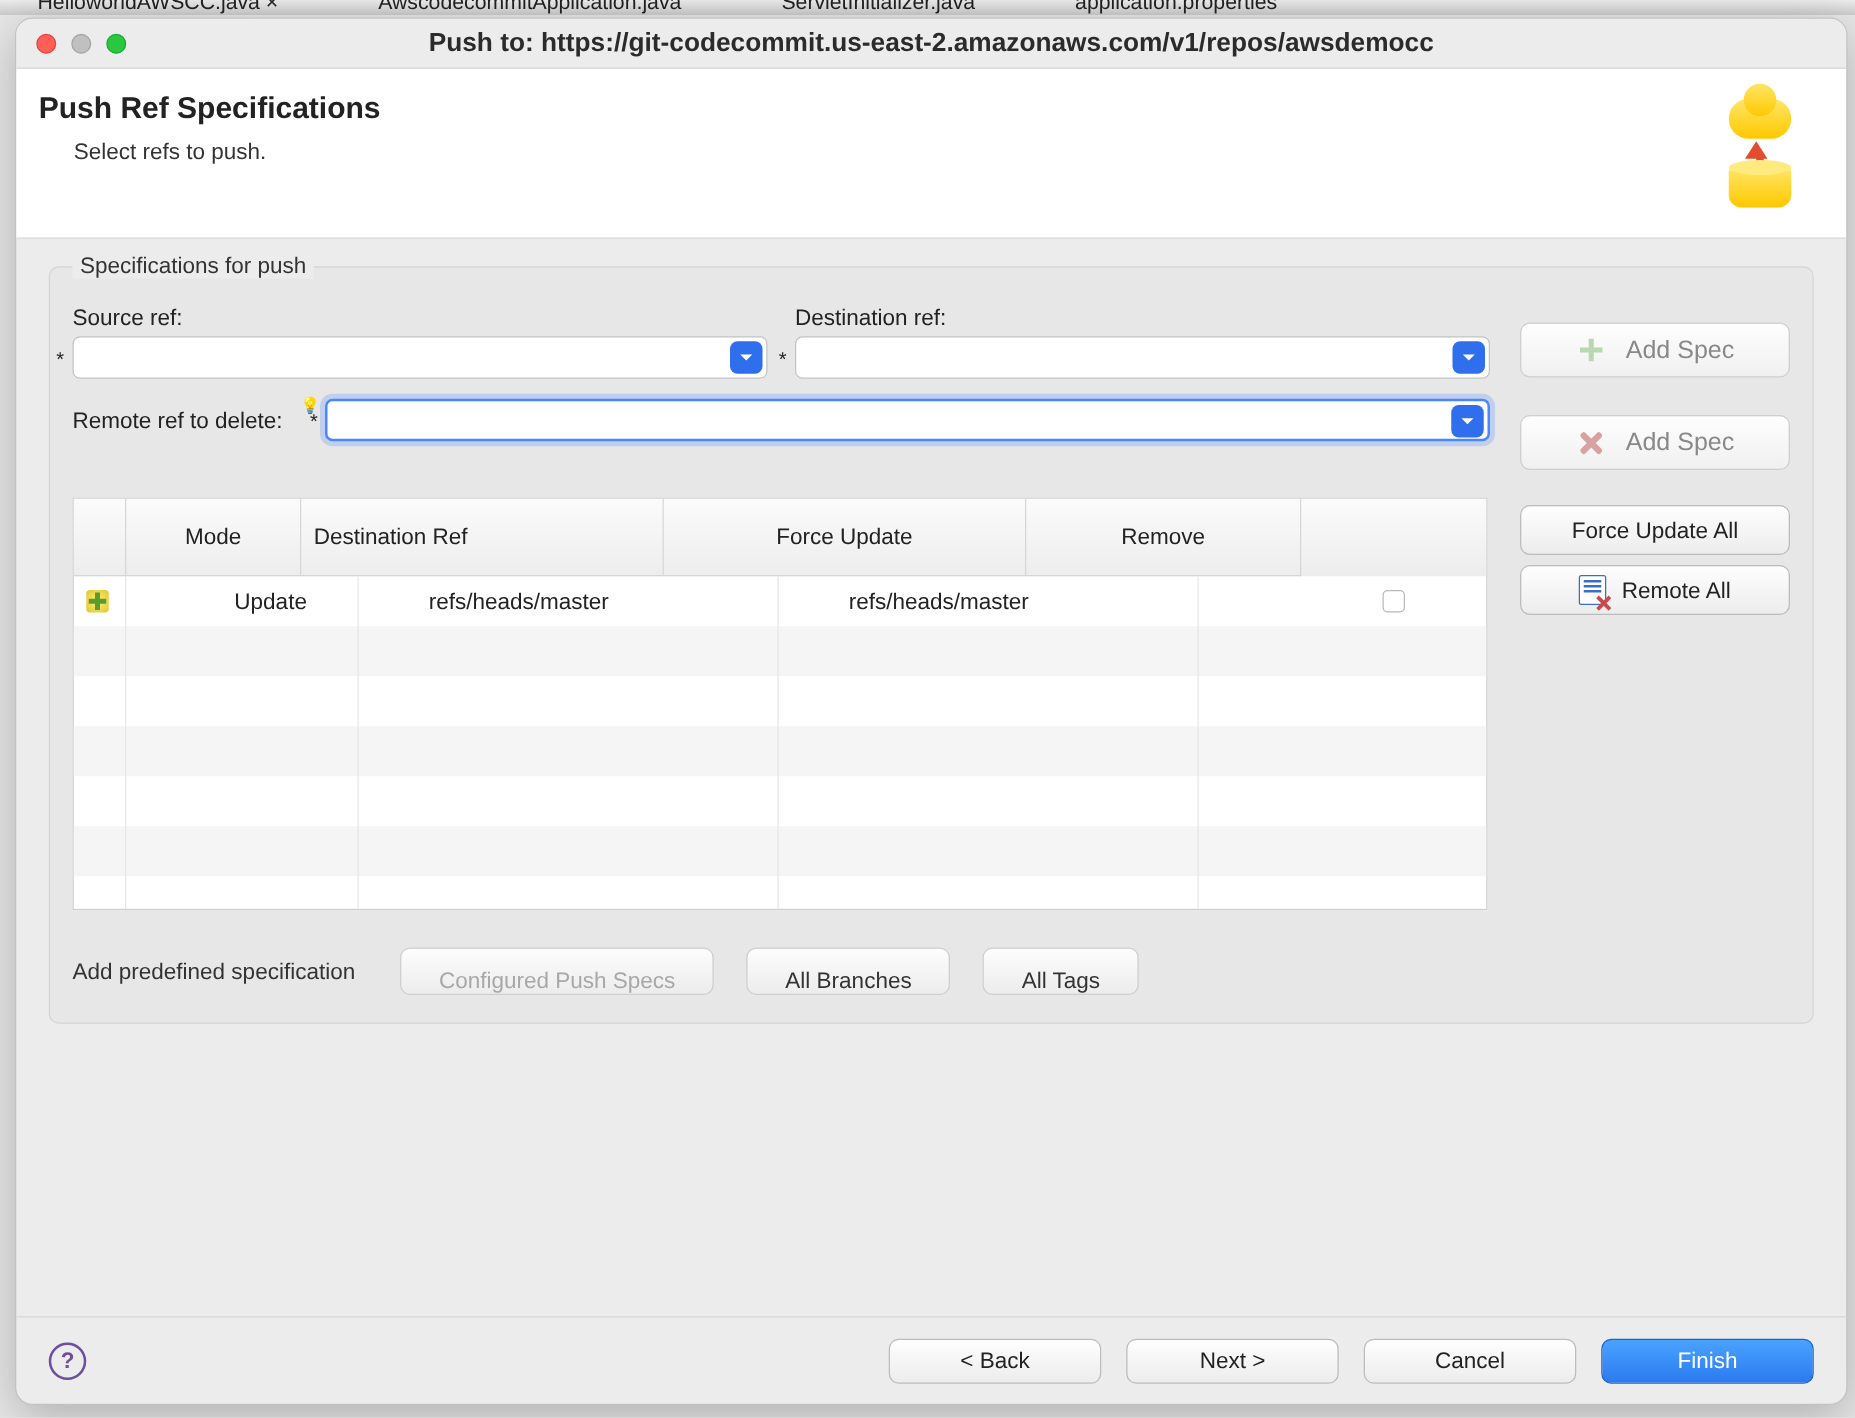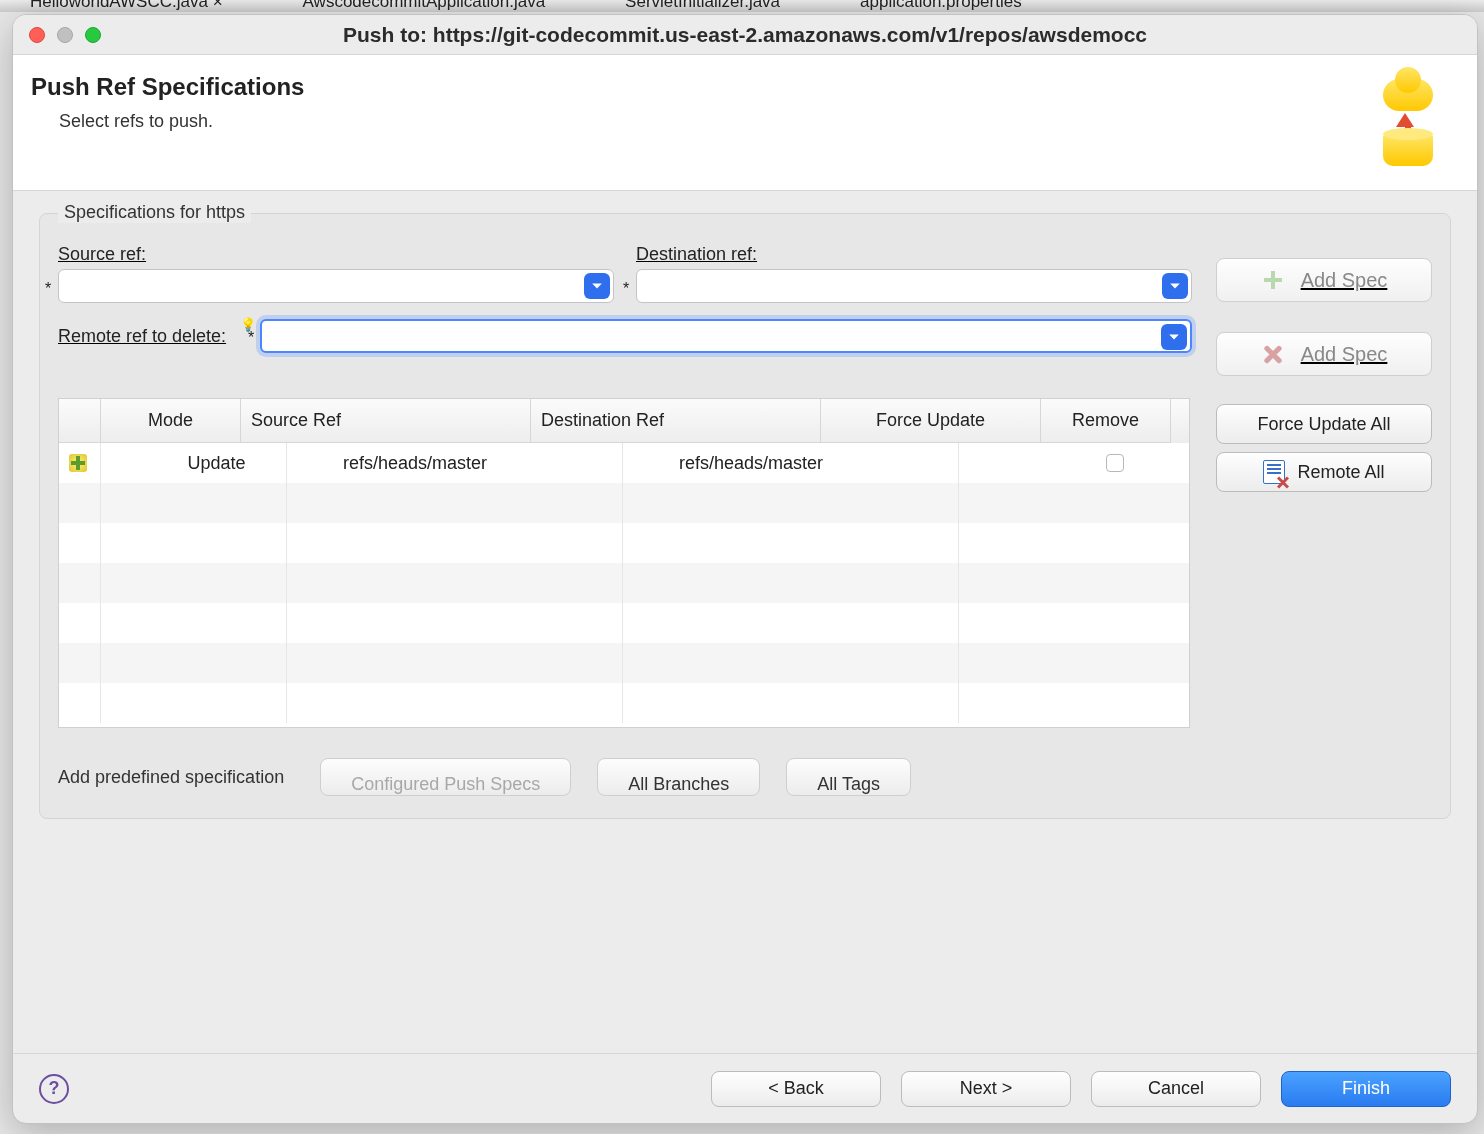--- a/index.html
+++ b/index.html
@@ -27,21 +27,21 @@
 .arrow-up { position:absolute; top:40px; left:26px; width:18px; height:28px; }
 .arrow-up::before { content:""; position:absolute; left:6px; top:0; width:0; height:0; border-left:9px solid transparent; border-right:9px solid transparent; border-bottom:14px solid #e24d2f; left:-3px;}
 .arrow-up::after { content:""; position:absolute; left:6px; top:12px; width:6px; height:16px; background:#e24d2f;}
 .cylinder { position:absolute; bottom:2px; left:10px; width:50px; height:32px; background: linear-gradient(#ffe666,#ffc800); border-radius: 4px 4px 10px 10px;}
 .cylinder::before { content:""; position:absolute; top:-6px; left:0; right:0; height:12px; background:#ffea80; border-radius:50%;}
 
 .content { flex:1; padding: 22px 26px 0 26px; display:flex; flex-direction:column; }
 .group { border:1px solid #d4d4d4; border-radius:8px; background:#e7e7e7; padding: 30px 18px 22px 18px; position:relative; }
 .group-label { position:absolute; top:-12px; left:18px; background:#ececec; padding:0 6px; font-size:18px; color:#333;}
 
-.refs-row { display:flex; gap:24px; align-items:flex-start;text-decoration:underline; }
+.refs-row { display:flex; gap:24px; align-items:flex-start; }
 .refs-left { flex:1; display:grid; grid-template-columns: 1fr 1fr; column-gap: 22px; row-gap: 16px; }
 .field-wrap { display:flex; flex-direction:column; position:relative;}
 .field-label { font-size:18px; color:#222; margin-bottom:4px; }
 .combo { height: 34px; background:#fff; border:1px solid #c4c4c4; border-radius:6px; display:flex; align-items:center; padding:0 8px; position:relative;}
 .combo-arrow { position:absolute; right:3px; top:3px; width:26px; height:26px; background:#2f6fee; border-radius:6px; display:flex; align-items:center; justify-content:center;}
 .combo-arrow svg { width:12px; height:12px; fill:#fff;}
 .asterisk { position:absolute; left:-14px; bottom:4px; font-size:16px; color:#222;}
 .remote-row { grid-column: 1 / -1; display:flex; align-items:center; gap: 14px; }
 .remote-row .field-label { margin:0; white-space:nowrap;}
 .remote-row .input-wrap { flex:1; position:relative; padding-left: 20px;}
@@ -56,21 +56,21 @@
 .plus-icon.disabled::before, .plus-icon.disabled::after { background:#b8d8b0;}
 .plus-icon::before { left:7px; top:0; width:4px; height:18px;}
 .plus-icon::after { top:7px; left:0; width:18px; height:4px;}
 .x-icon { width:18px; height:18px; position:relative;}
 .x-icon::before, .x-icon::after { content:""; position:absolute; width:22px; height:5px; background:#d9a2a2; top:7px; left:-2px; border-radius:2px;}
 .x-icon::before { transform: rotate(45deg);} .x-icon::after { transform: rotate(-45deg);}
 
 .table-area { display:flex; gap:26px; margin-top:22px; align-items:flex-start;}
 .ref-table { flex:1; background:#fff; border:1px solid #d0d0d0; height: 330px; overflow:hidden;}
 .table-head, .table-row { display:grid; grid-template-columns: 42px 140px 290px 290px 220px 130px; }
-.table-head { background: linear-gradient(#fbfbfb,#ededed); height:44px; font-size:18px; color:#222; font-weight:500;}
+.table-head { background: linear-gradient(#fbfbfb,#ededed); height:62px; font-size:18px; color:#222; font-weight:500;}
 .table-head > div { border-right:1px solid #d6d6d6; display:flex; align-items:center; padding:0 10px; border-bottom:1px solid #d6d6d6;}
 .table-body { }
 .table-row { height:40px; font-size:18px; color:#222;gap:46px;}
 .table-row:nth-child(even) { background:#f5f5f5;}
 .table-row > div { border-right:1px solid #e6e6e6; display:flex; align-items:center; padding:0 10px;}
 .table-row.stripe { background:#f5f5f5;}
 .mode-plus { width:18px; height:18px; background: radial-gradient(#fff27a,#e0c430); position:relative; border-radius:3px;}
 .mode-plus::before, .mode-plus::after { content:""; position:absolute; background:#5b9c2d;}
 .mode-plus::before { left:7px; top:2px; width:4px; height:14px;}
 .mode-plus::after { top:7px; left:2px; height:4px; width:14px;}
@@ -128,21 +128,21 @@
     </div>
     <div class="header-icon">
       <div class="cloud-shape"></div>
       <div class="arrow-up"></div>
       <div class="cylinder"></div>
     </div>
   </div>
 
   <div class="content">
     <div class="group">
-      <div class="group-label">Specifications for https</div>
+      <div class="group-label">Specifications for push</div>
 
       <div class="refs-row">
         <div class="refs-left">
           <div class="field-wrap">
             <span class="field-label">Source ref:</span>
             <div class="combo">
               <span></span>
               <div class="combo-arrow">
                   <svg viewBox="0 0 10 10">
                     <path d="M1 3 L5 7 L9 3 Z"></path>
@@ -194,21 +194,20 @@
             <span>Add Spec</span>
           </div>
         </div>
       </div>
 
       <div class="table-area">
         <div class="ref-table">
           <div class="table-head">
             <div></div>
             <div class="center">Mode</div>
-            <div>Source Ref</div>
             <div>Destination Ref</div>
             <div class="center">Force Update</div>
             <div class="center">Remove</div>
           </div>
           <div class="table-body">
             <div class="table-row">
               <div>
                   <span class="mode-plus"></span>
                 </div>
               <div class="center">Update</div>

